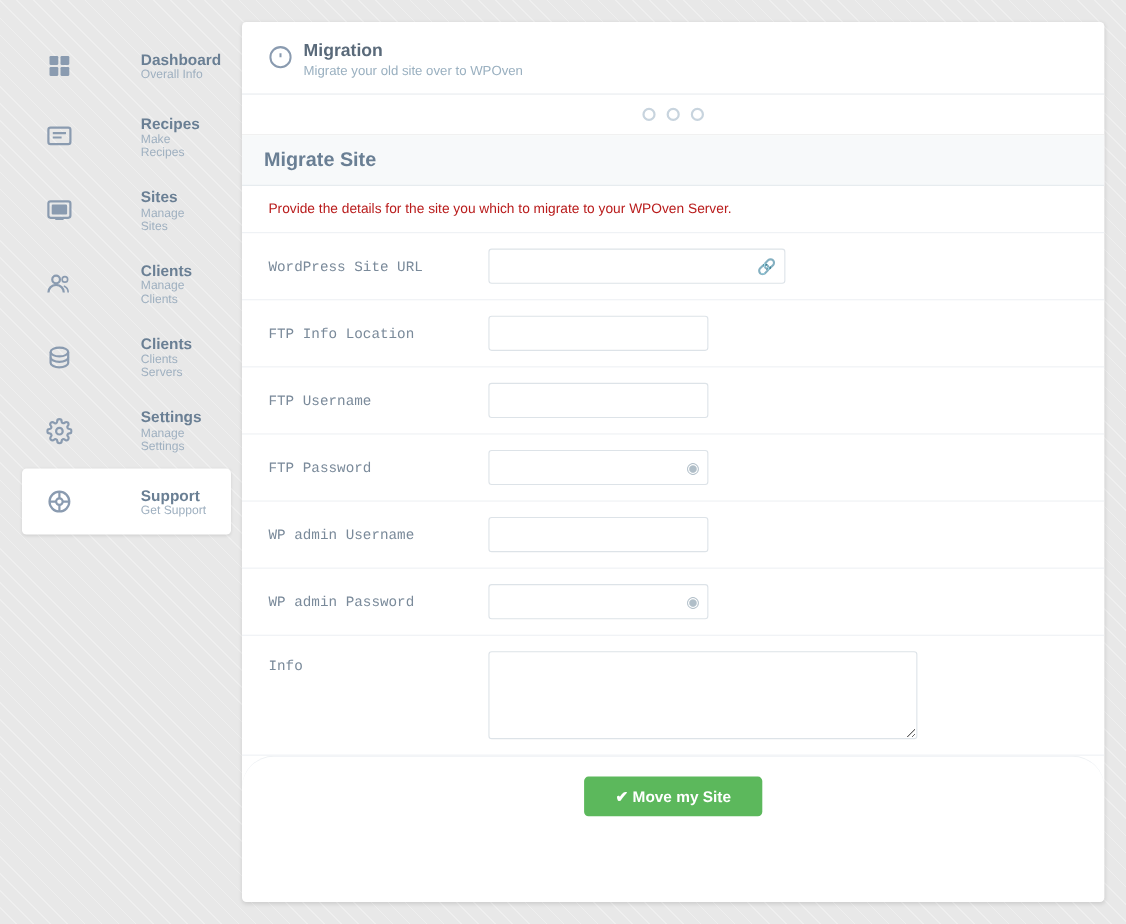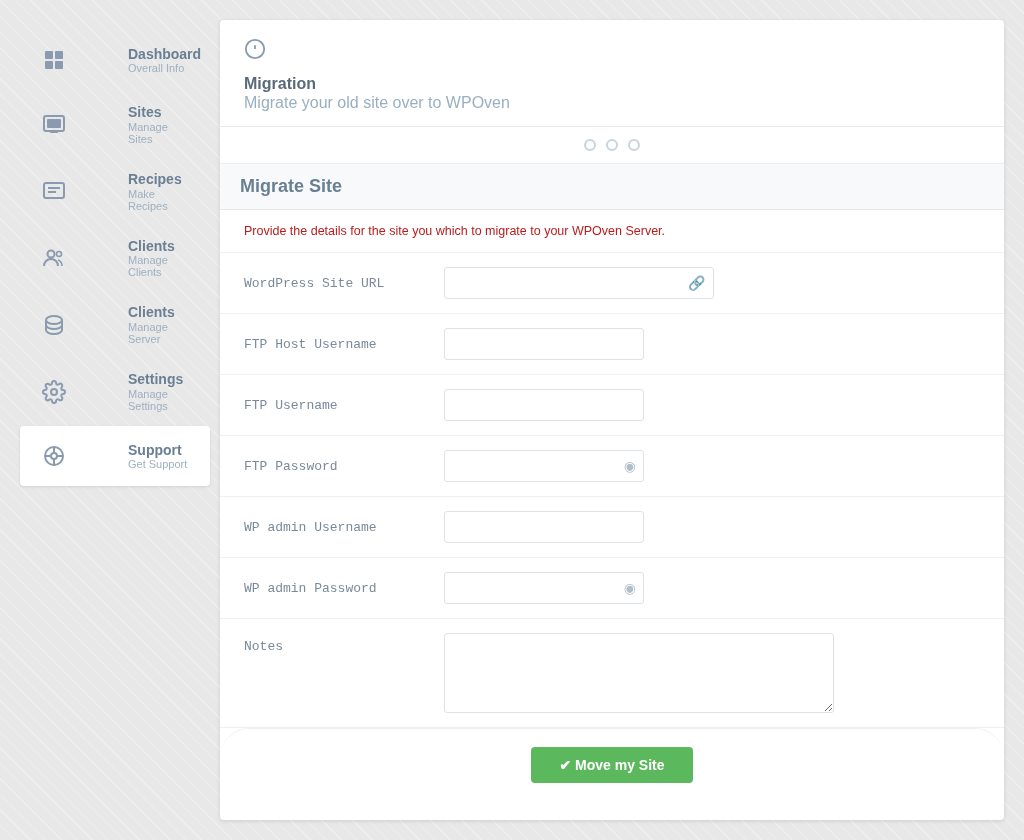--- a/index.html
+++ b/index.html
@@ -94,38 +94,37 @@
       box-shadow: 0 1px 4px rgba(0,0,0,0.12);
       margin-left: 10px;
       overflow: hidden;
     }
 
     
     .page-header {
       padding: 18px 24px 14px;
       border-bottom: 1px solid #e8ecef;
       display: flex;
-      align-items: flex-start;
+      align-items: center;
       gap: 10px;
-      flex-direction: column;
     }
 
     .page-header-icon {
       color: #8a9bb0;
       font-size: 18px;
     }
 
     .page-header-text h1 {
       font-size: 16px;
       font-weight: 600;
       color: #5a6a7a;
     }
 
     .page-header-text p {
-      font-size: 16px;
+      font-size: 12px;
       color: #9ab0c0;
       margin-top: 1px;
     }
 
     
     .step-dots {
       display: flex;
       justify-content: center;
       padding: 12px 0;
       border-bottom: 1px solid #eee;
@@ -267,41 +266,41 @@
       <div class="sidebar-text">
         <span class="sidebar-label">Dashboard</span>
         <span class="sidebar-sublabel">Overall Info</span>
       </div>
     </div>
 
     <div class="sidebar-item">
       <div class="sidebar-icon">
         <svg viewBox="0 0 24 24">
             <rect x="2" y="4" width="20" height="15" rx="2" fill="none" stroke="#8a9bb0" stroke-width="2"></rect>
+            <line x1="6" y1="9" x2="18" y2="9" stroke="#8a9bb0" stroke-width="2"></line>
+            <line x1="6" y1="13" x2="14" y2="13" stroke="#8a9bb0" stroke-width="2"></line>
+          </svg>
+      </div>
+      <div class="sidebar-text">
+        <span class="sidebar-label">Recipes</span>
+        <span class="sidebar-sublabel">Make Recipes</span>
+      </div>
+    </div>
+
+    <div class="sidebar-item">
+      <div class="sidebar-icon">
+        <svg viewBox="0 0 24 24">
+            <rect x="2" y="4" width="20" height="15" rx="2" fill="none" stroke="#8a9bb0" stroke-width="2"></rect>
             <rect x="5" y="7" width="14" height="9" rx="1"></rect>
             <rect x="8" y="19" width="8" height="2" rx="1"></rect>
           </svg>
       </div>
       <div class="sidebar-text">
         <span class="sidebar-label">Sites</span>
         <span class="sidebar-sublabel">Manage Sites</span>
-      </div>
-    </div>
-
-    <div class="sidebar-item">
-      <div class="sidebar-icon">
-        <svg viewBox="0 0 24 24">
-            <rect x="2" y="4" width="20" height="15" rx="2" fill="none" stroke="#8a9bb0" stroke-width="2"></rect>
-            <line x1="6" y1="9" x2="18" y2="9" stroke="#8a9bb0" stroke-width="2"></line>
-            <line x1="6" y1="13" x2="14" y2="13" stroke="#8a9bb0" stroke-width="2"></line>
-          </svg>
-      </div>
-      <div class="sidebar-text">
-        <span class="sidebar-label">Recipes</span>
-        <span class="sidebar-sublabel">Make Recipes</span>
       </div>
     </div>
 
     <div class="sidebar-item">
       <div class="sidebar-icon">
         <svg viewBox="0 0 24 24">
             <circle cx="9" cy="8" r="3.5" fill="none" stroke="#8a9bb0" stroke-width="2"></circle>
             <path d="M2 20c0-4 3-7 7-7s7 3 7 7" fill="none" stroke="#8a9bb0" stroke-width="2"></path>
             <circle cx="17" cy="8" r="2.5" fill="none" stroke="#8a9bb0" stroke-width="1.5"></circle>
             <path d="M20 20c0-3-1.5-5-4-6" fill="none" stroke="#8a9bb0" stroke-width="1.5"></path>
@@ -316,21 +315,21 @@
     <div class="sidebar-item">
       <div class="sidebar-icon">
         <svg viewBox="0 0 24 24">
             <ellipse cx="12" cy="7" rx="8" ry="4" fill="none" stroke="#8a9bb0" stroke-width="2"></ellipse>
             <path d="M4 7v5c0 2.2 3.6 4 8 4s8-1.8 8-4V7" fill="none" stroke="#8a9bb0" stroke-width="2"></path>
             <path d="M4 12v5c0 2.2 3.6 4 8 4s8-1.8 8-4v-5" fill="none" stroke="#8a9bb0" stroke-width="2"></path>
           </svg>
       </div>
       <div class="sidebar-text">
         <span class="sidebar-label">Clients</span>
-        <span class="sidebar-sublabel">Manage Server</span>
+        <span class="sidebar-sublabel">Clients Servers</span>
       </div>
     </div>
 
     <div class="sidebar-item">
       <div class="sidebar-icon">
         <svg viewBox="0 0 24 24">
             <circle cx="12" cy="12" r="3" fill="none" stroke="#8a9bb0" stroke-width="2"></circle>
             <path d="M19.4 15a1.65 1.65 0 00.33 1.82l.06.06a2 2 0 010 2.83 2 2 0 01-2.83 0l-.06-.06a1.65 1.65 0 00-1.82-.33 1.65 1.65 0 00-1 1.51V21a2 2 0 01-2 2 2 2 0 01-2-2v-.09A1.65 1.65 0 009 19.4a1.65 1.65 0 00-1.82.33l-.06.06a2 2 0 01-2.83 0 2 2 0 010-2.83l.06-.06A1.65 1.65 0 004.68 15a1.65 1.65 0 00-1.51-1H3a2 2 0 01-2-2 2 2 0 012-2h.09A1.65 1.65 0 004.6 9a1.65 1.65 0 00-.33-1.82l-.06-.06a2 2 0 010-2.83 2 2 0 012.83 0l.06.06A1.65 1.65 0 009 4.68a1.65 1.65 0 001-1.51V3a2 2 0 012-2 2 2 0 012 2v.09a1.65 1.65 0 001 1.51 1.65 1.65 0 001.82-.33l.06-.06a2 2 0 012.83 0 2 2 0 010 2.83l-.06.06A1.65 1.65 0 0019.4 9a1.65 1.65 0 001.51 1H21a2 2 0 012 2 2 2 0 01-2 2h-.09a1.65 1.65 0 00-1.51 1z" fill="none" stroke="#8a9bb0" stroke-width="2"></path>
           </svg>
       </div>
@@ -389,21 +388,21 @@
 
       <div class="form-row">
         <span class="form-label">WordPress Site URL</span>
         <div class="input-with-icon">
           <input type="text" class="form-input" style="width: 270px;" placeholder="">
           <span class="input-icon">🔗</span>
         </div>
       </div>
 
       <div class="form-row">
-        <span class="form-label">FTP Host Username</span>
+        <span class="form-label">FTP Info Location</span>
         <input type="text" class="form-input" style="width: 200px;" placeholder="">
       </div>
 
       <div class="form-row">
         <span class="form-label">FTP Username</span>
         <input type="text" class="form-input" style="width: 200px;" placeholder="">
       </div>
 
       <div class="form-row">
         <span class="form-label">FTP Password</span>
@@ -421,21 +420,21 @@
       <div class="form-row">
         <span class="form-label">WP admin Password</span>
         <div class="input-with-icon">
           <input type="password" class="form-input" style="width: 200px;" placeholder="">
           <span class="input-icon" style="cursor:pointer;">◉</span>
         </div>
       </div>
 
 
       <div class="form-row-notes">
-        <span class="form-label" style="padding-top:6px;">Notes</span>
+        <span class="form-label" style="padding-top:6px;">Info</span>
         <textarea class="form-textarea" style=""></textarea>
       </div>
 
       <div class="form-actions">
         <button class="btn-primary">✔ Move my Site</button>
       </div>
 
     </div>
   </main>
 </div>

